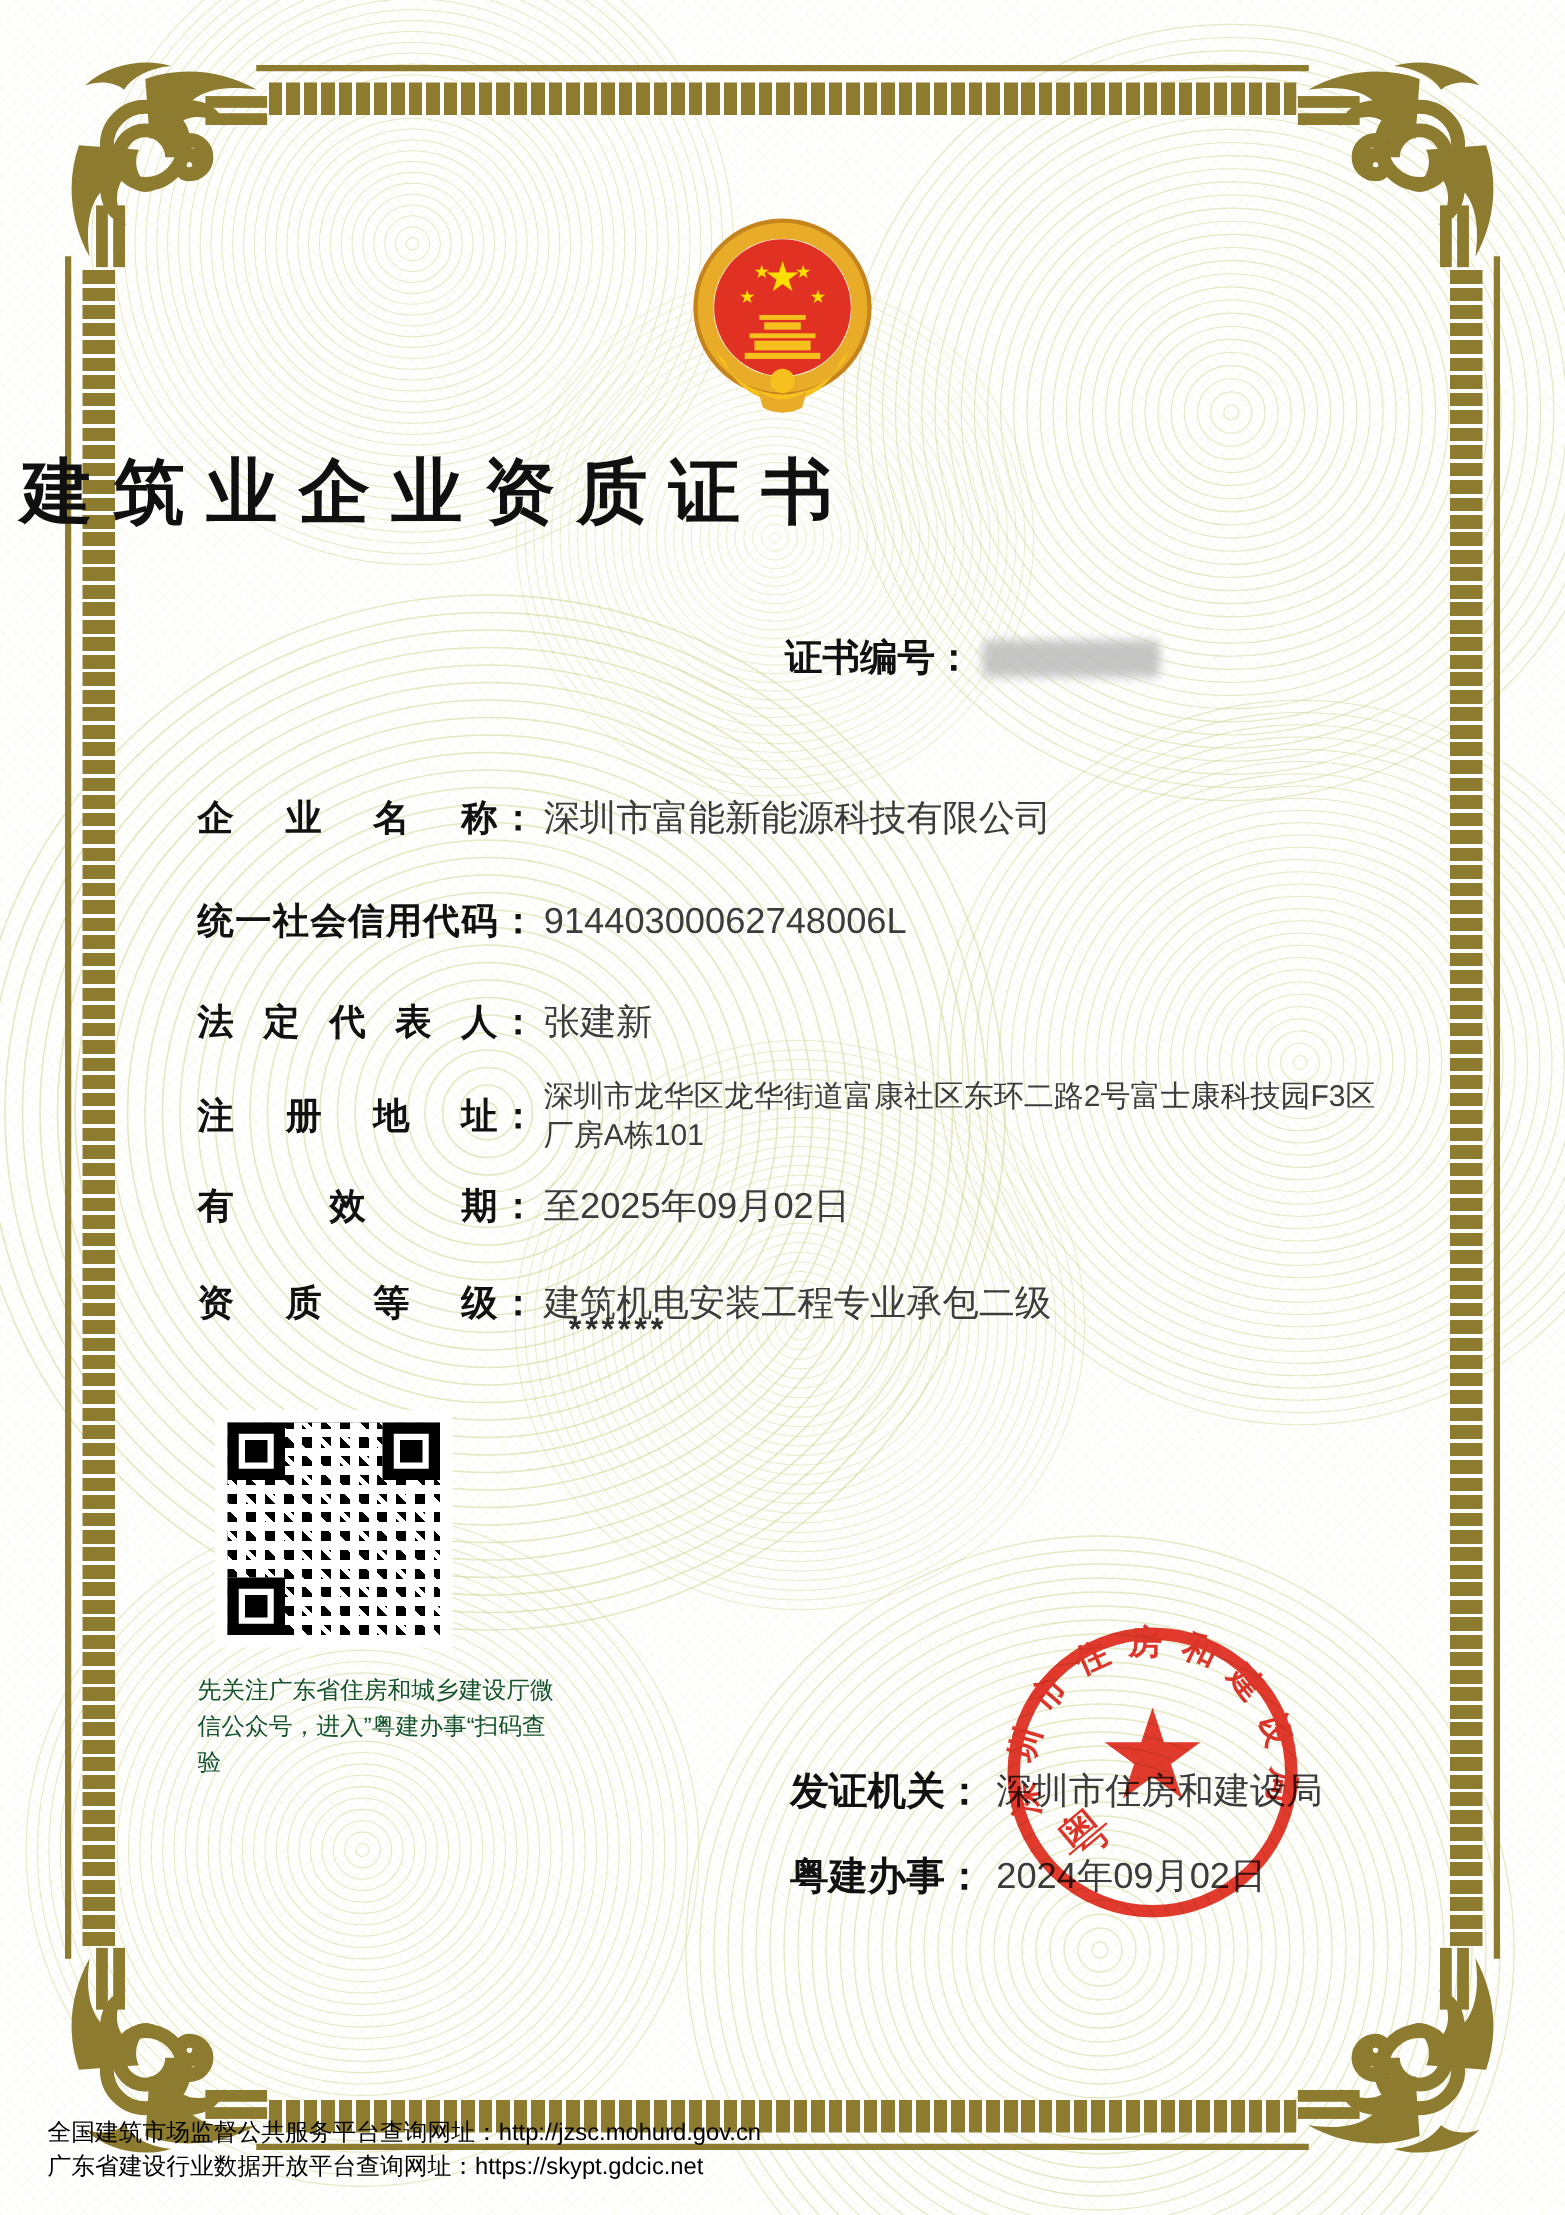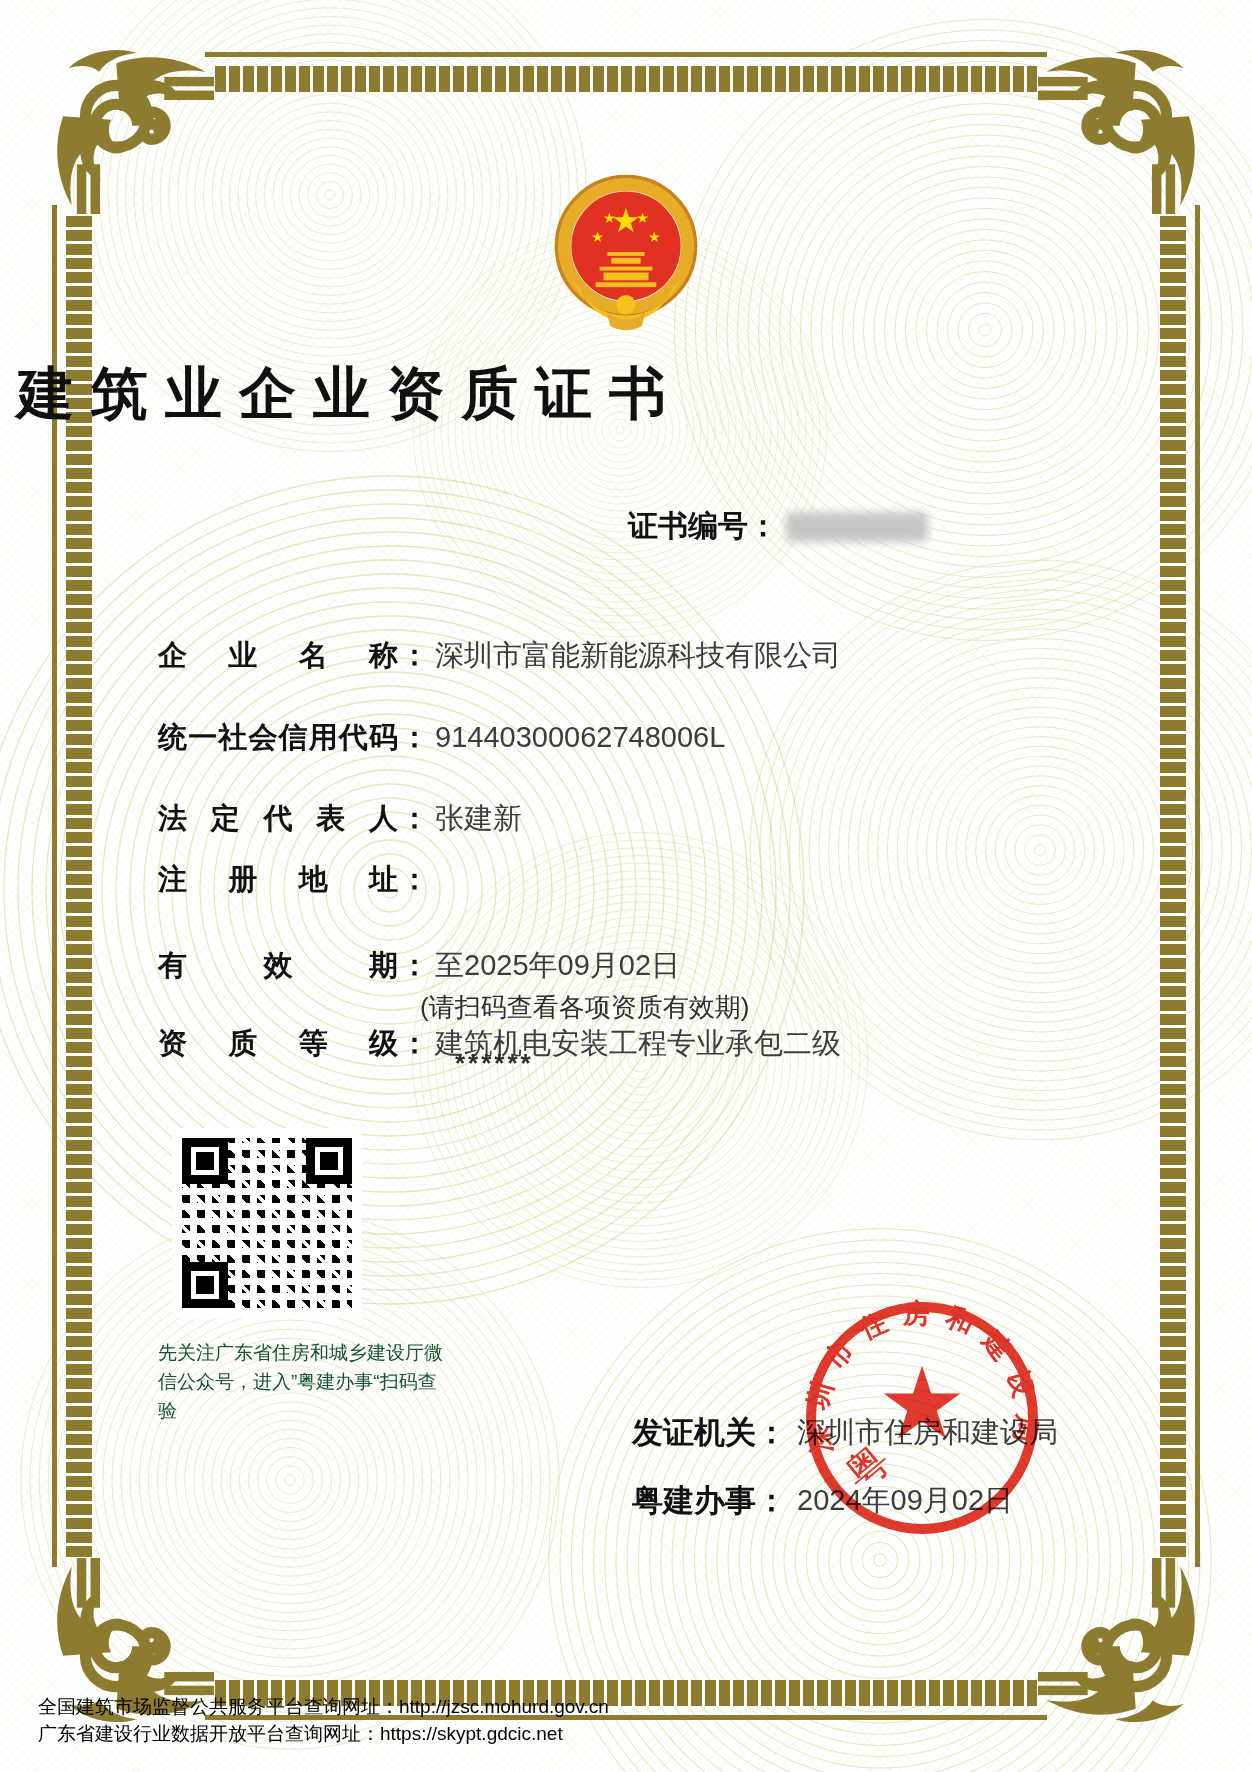--- a/index.html
+++ b/index.html
@@ -205,29 +205,29 @@
 
     <div class="frow" style="top:801px">
       <span class="flabel">法定代表人</span>
         <span class="fcolon">：</span>
       <span class="fvalue">张建新</span>
     </div>
 
     <div class="frow center" style="top:862px">
       <span class="flabel">注册地址</span>
         <span class="fcolon">：</span>
+      <span class="fvalue small">深圳市龙华区龙华街道富康社区东环二路2号富士康科技园F3区厂房A栋101</span>
     </div>
 
     <div class="frow" style="top:948px">
       <span class="flabel">有效期</span>
         <span class="fcolon">：</span>
       <span class="fvalue">至2025年09月02日</span>
     </div>
 
-    <div class="note-line">(请扫码查看各项资质有效期)</div>
 
     <div class="frow" style="top:1026px">
       <span class="flabel">资质等级</span>
         <span class="fcolon">：</span>
       <span class="fvalue">建筑机电安装工程专业承包二级</span>
     </div>
 
     <div class="masked-line">******</div>
 
     <div class="qr">

